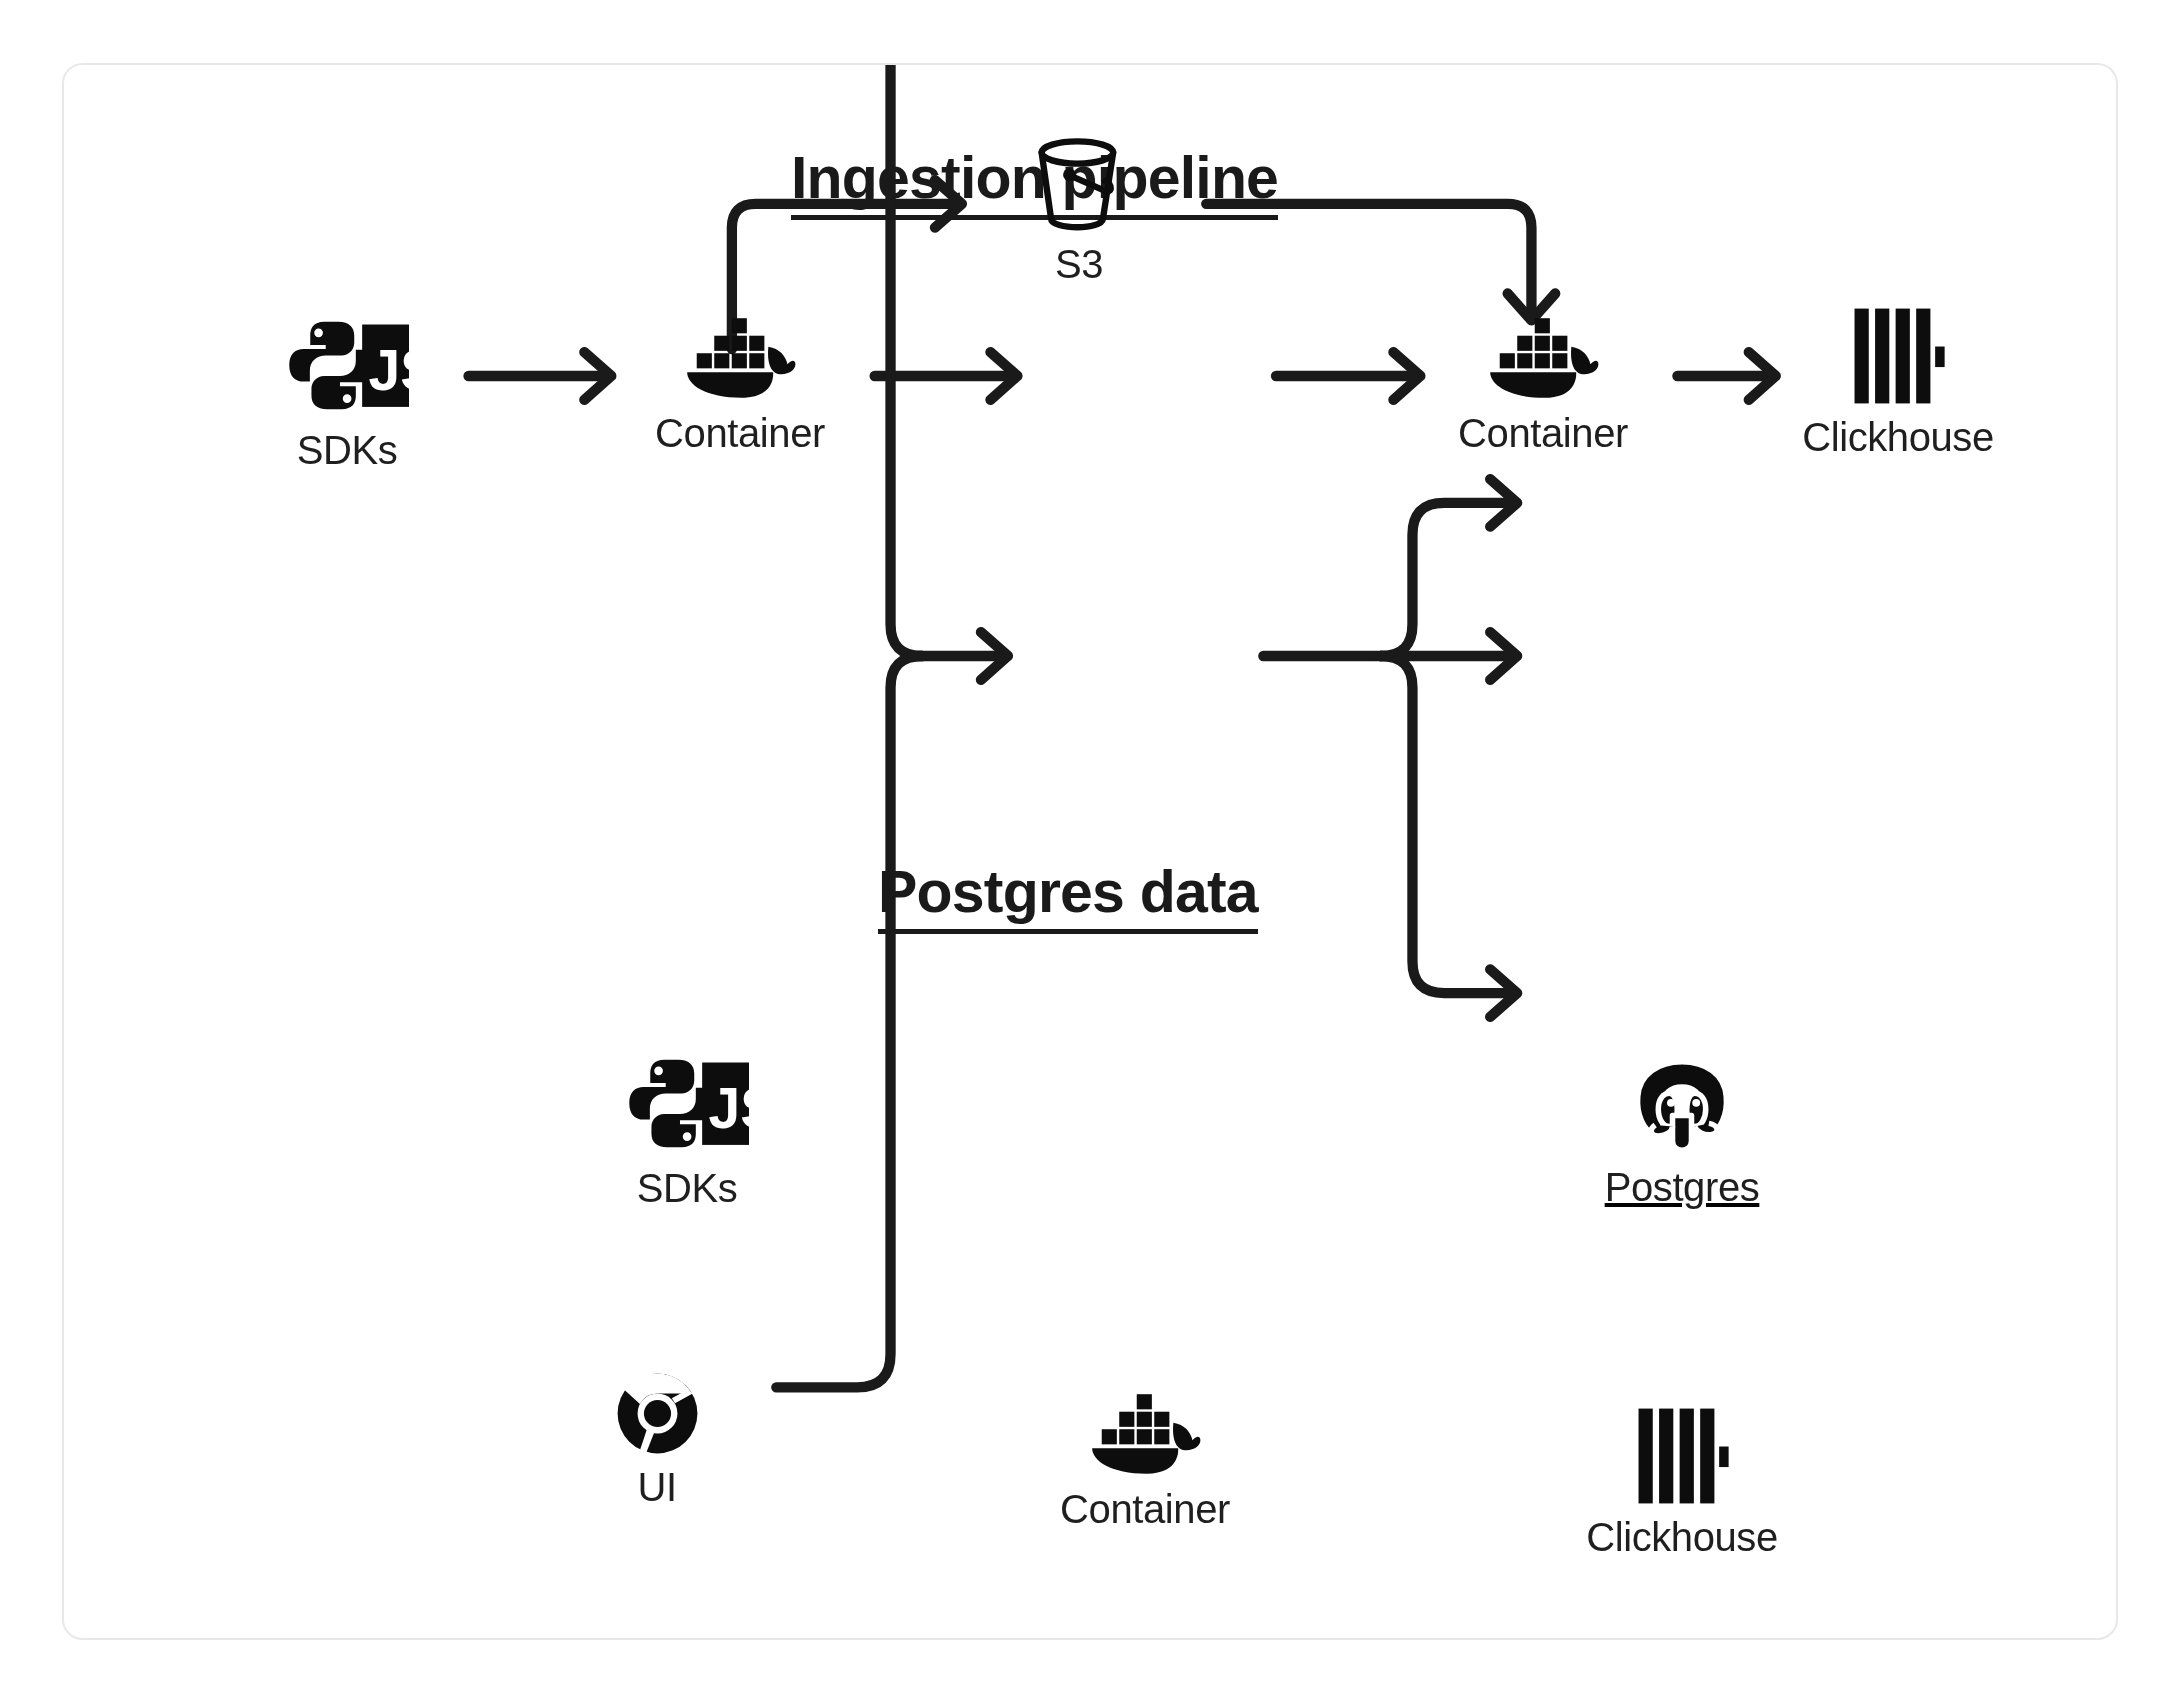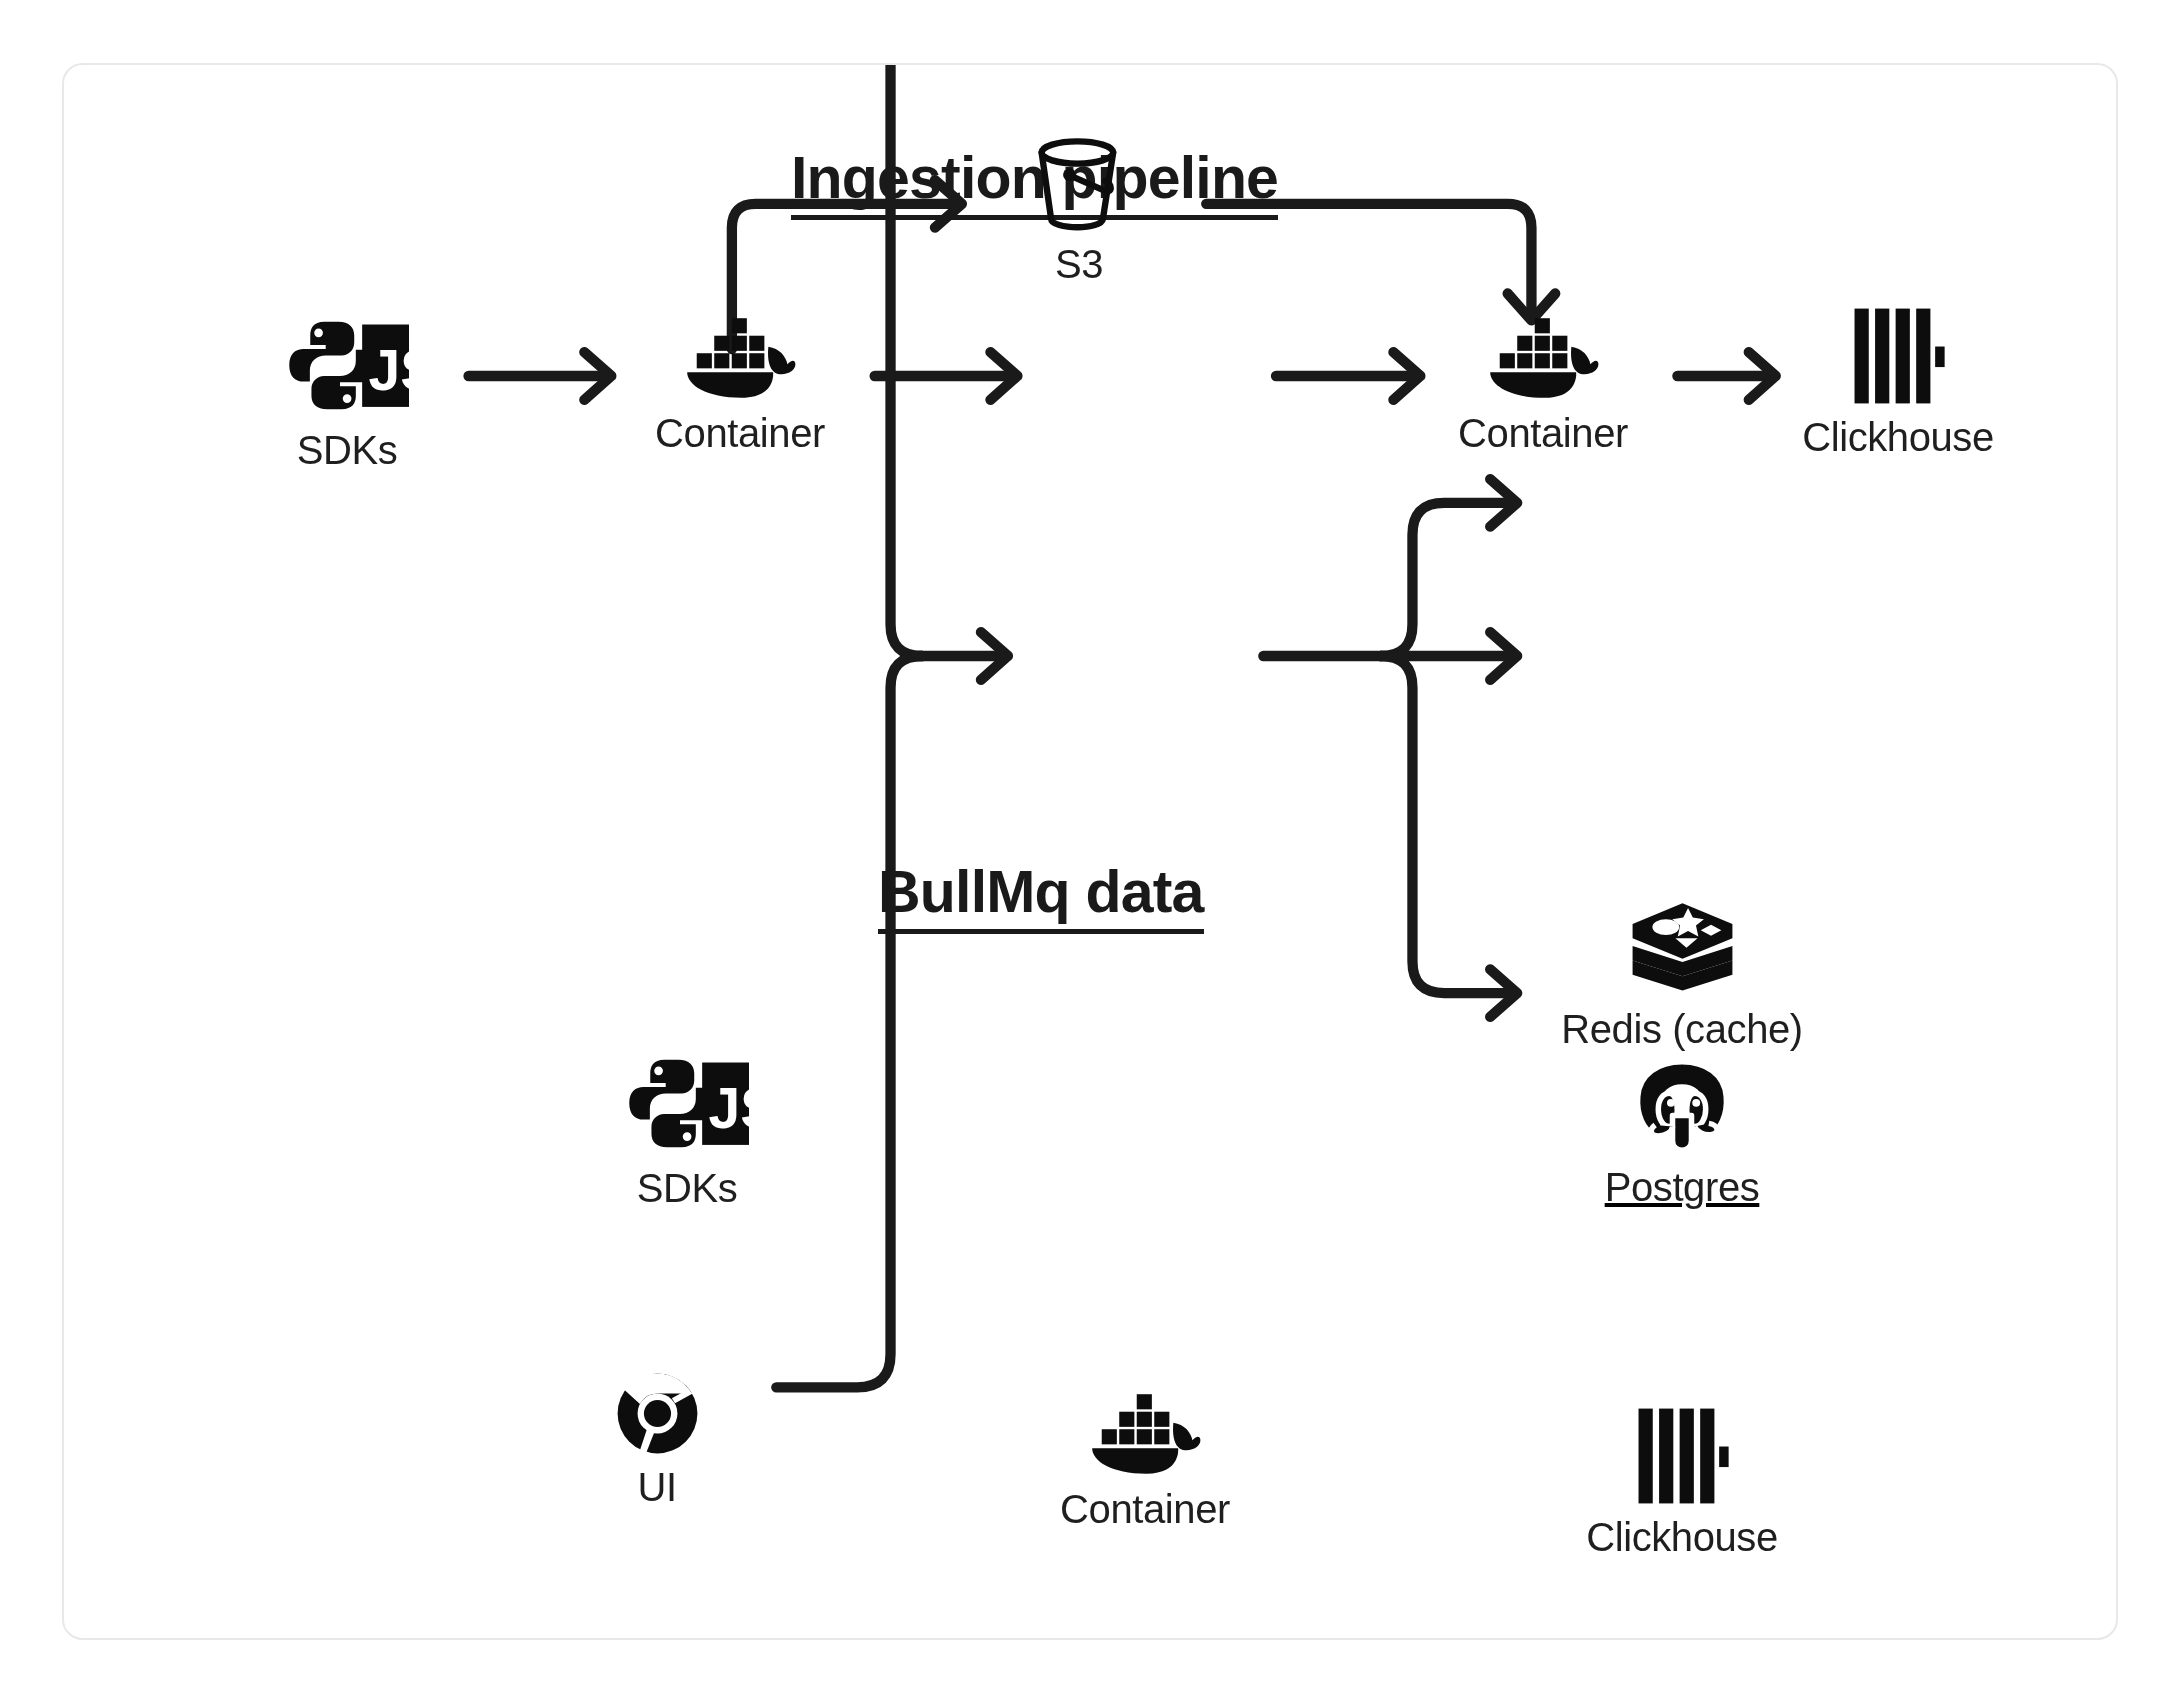--- a/index.html
+++ b/index.html
@@ -121,21 +121,21 @@
         <line x1="1660" y1="745" x2="1820" y2="745" stroke="#1a1a1a" stroke-width="13" stroke-linecap="round"></line>
         <use href="#ah-r" x="1832" y="745"></use>
 
         <path d="M 1660 745 Q 1700 745 1700 785 L 1700 1130 Q 1700 1170 1740 1170 L 1820 1170" fill="none" stroke="#1a1a1a" stroke-width="13" stroke-linecap="round"></path>
         <use href="#ah-r" x="1832" y="1170"></use>
       </g>
     </svg>
 
     <div class="sec-title" id="title-ingestion">Ingestion pipeline</div>
 
-    <div class="sec-title" id="title-reading">BullMq data</div>
+    <div class="sec-title" id="title-reading">Postgres data</div>
 
     <div class="node sdk" style="left:283px; top:250px;">
       <span class="glyph">
         <svg width="123" height="103" viewBox="0 0 155 130">
           <g fill="#0d0d0d">
             <path d="M48.5 8.5 C34 8.5 30.5 17 30.5 26 L30.5 38 L50 38 L50 43 L22 43 C12 43 4 49 4 63 C4 77 11 84 22 84 L30 84 L30 70 C30 58 39 51 50 51 L70 51 C79 51 86 44 86 35 L86 26 C86 16 80 8.5 66 8.5 Z M41 17 A5.5 5.5 0 1 1 41 28 A5.5 5.5 0 1 1 41 17 Z"></path>
             <path d="M70 119 C84 119 88 111 88 102 L88 90 L68 90 L68 85 L96 85 C106 85 114 79 114 65 C114 51 107 44 96 44 L88 44 L88 58 C88 70 79 77 68 77 L48 77 C39 77 32 84 32 93 L32 102 C32 112 38 119 52 119 Z M77 111 A5.5 5.5 0 1 1 77 100 A5.5 5.5 0 1 1 77 111 Z"></path>
           </g>
           <rect x="96" y="12" width="104" height="104" fill="#0d0d0d"></rect>
           <text x="148" y="95" font-family="'Liberation Sans',sans-serif" font-size="72" font-weight="bold" fill="#ffffff" text-anchor="middle">JS</text>
@@ -257,36 +257,20 @@
             <rect x="82" y="26" width="19" height="19"></rect>
             <rect x="60" y="4" width="19" height="19"></rect>
             <path d="M4 72 L112 72 C112 72 116 104 72 104 C28 104 4 88 4 72 Z"></path>
             <path d="M106 40 C120 42 128 52 130 62 C135 56 140 56 140 62 C140 70 130 76 118 74 C110 72 104 62 106 40 Z"></path>
           </g>
         </svg>
       </span>
       <span class="cap">Container</span>
     </div>
 
-    <div class="node" style="left:1618px; top:835px;">
-      <span class="glyph">
-        <svg width="103" height="97" viewBox="0 0 130 122">
-          <g fill="#0d0d0d">
-            <path d="M65 78 L2 58 L2 76 L65 96 L128 76 L128 58 Z"></path>
-            <path d="M65 96 L2 76 L2 94 L65 114 L128 94 L128 76 Z"></path>
-            <path d="M65 4 L2 30 L2 48 L65 74 L128 48 L128 30 Z"></path>
-          </g>
-          <ellipse cx="44" cy="34" rx="17" ry="10" fill="#ffffff"></ellipse>
-          <path d="M72 10 L78 22 L92 24 L82 32 L85 46 L72 39 L59 46 L62 32 L52 24 L66 22 Z" fill="#ffffff"></path>
-          <path d="M101 31 L114 38 L101 45 L88 38 Z" fill="#ffffff"></path>
-          <path d="M56 48 L84 48 L70 60 Z" fill="#ffffff"></path>
-        </svg>
-      </span>
-      <span class="cap">Redis (cache)</span>
-    </div>
 
     <div class="node" style="left:1618px; top:992px;text-decoration:underline;">
       <span class="glyph">
         <svg width="102" height="98" viewBox="0 0 128 124">
           <g stroke="#ffffff" stroke-width="7" stroke-linejoin="round">
             <path d="M64 6 C34 6 10 22 8 50 C6 74 16 92 28 98 C34 101 40 96 40 90 L40 60 C40 46 50 38 64 38 C78 38 88 46 88 60 L88 90 C88 96 94 101 100 98 C112 92 122 74 120 50 C118 22 94 6 64 6 Z" fill="#0d0d0d"></path>
             <path d="M48 46 C40 46 34 54 34 66 C34 78 40 88 48 88 C54 88 58 80 58 68 C58 54 54 46 48 46 Z" fill="#0d0d0d"></path>
             <path d="M80 46 C88 46 94 54 94 66 C94 78 88 88 80 88 C74 88 70 80 70 68 C70 54 74 46 80 46 Z" fill="#0d0d0d"></path>
             <path d="M52 74 L76 74 L76 106 C76 114 70 118 64 118 C58 118 52 114 52 106 Z" fill="#0d0d0d"></path>
             <path d="M30 86 C22 92 24 100 34 100 C44 100 52 94 52 88" fill="#0d0d0d"></path>

